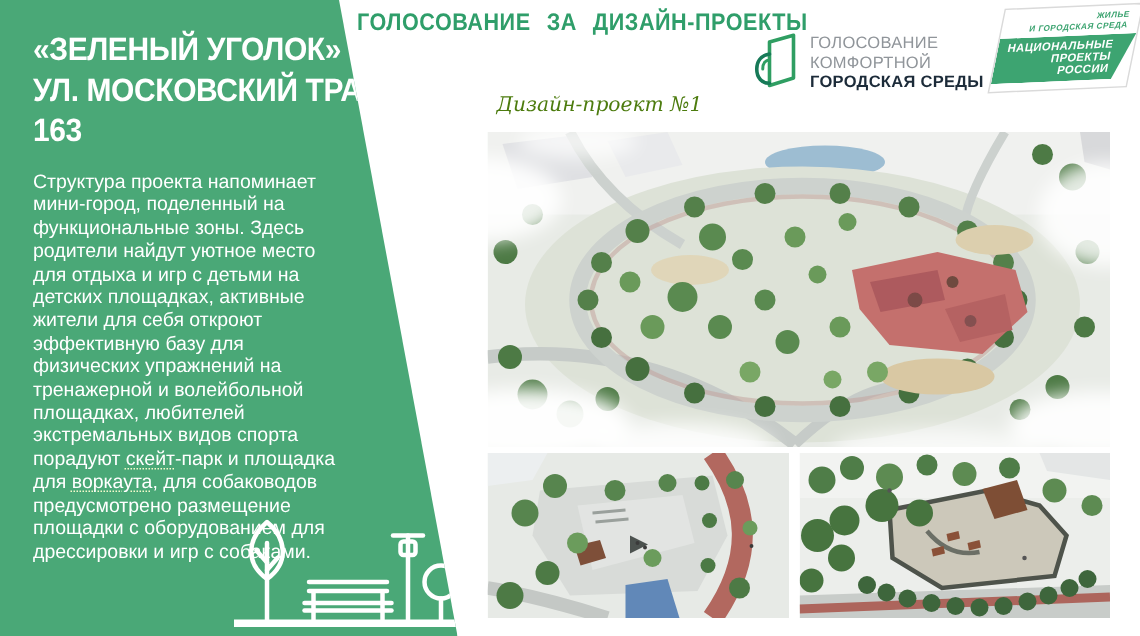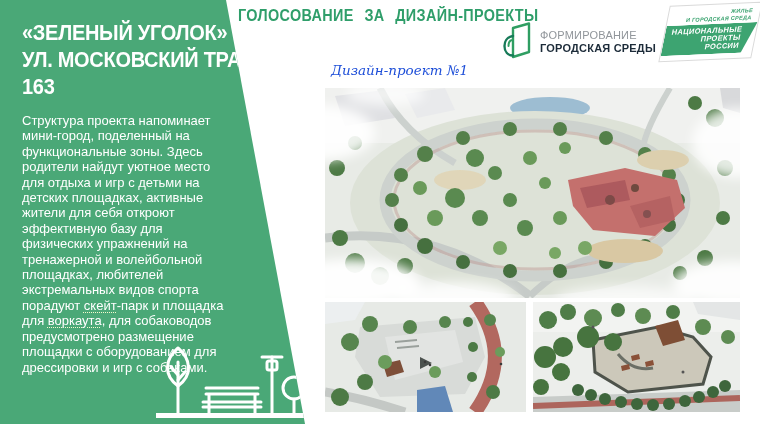--- a/index.html
+++ b/index.html
@@ -32,21 +32,21 @@
   .np{position:absolute;right:3px;top:4px;width:93px;height:56px;
       transform:rotate(-2.5deg) skewX(-14deg);transform-origin:50% 50%;
       background:#fff;border:1px solid #dadada;box-sizing:border-box;}
   .np-sector{padding:4px 7px 0 0;text-align:right;color:#3da471;font-weight:700;
              font-size:5.5px;line-height:6.5px;letter-spacing:.3px;}
   .np-band{margin-top:2px;background:#3da471;color:#fff;font-weight:700;text-align:right;
            font-size:7.5px;line-height:8px;letter-spacing:.3px;
            padding:3px 14px 3px 0;clip-path:polygon(0 0,100% 0,88% 100%,0 100%);}
 
   
-  .project-label{position:absolute;left:331px;top:62px;color:#1d4ed8;
+  .project-label{position:absolute;left:331px;top:62px;color:#4d7c0f;
                  font-family:"DejaVu Serif",serif;font-style:italic;font-size:13.5px;}
   .img{position:absolute;overflow:hidden;}
   .img-main{left:325px;top:88px;width:415px;height:210px;}
   .img-bl{left:325px;top:302px;width:201px;height:110px;}
   .img-br{left:533px;top:302px;width:207px;height:110px;}
   .img svg{display:block;width:100%;height:100%;}
 </style>
 </head>
 <body>
 
@@ -90,21 +90,22 @@
 
   <div class="header-title">ГОЛОСОВАНИЕ ЗА ДИЗАЙН-ПРОЕКТЫ</div>
 
   <div class="fkgs">
     <svg width="30" height="42" viewBox="0 0 30 42" fill="none" stroke-linejoin="round" stroke-linecap="round">
       <path d="M11 7 L27 2.5 L27 31 L11 36 Z" stroke="#2f9e62" stroke-width="2.4"></path>
       <path d="M11 15 C4.5 16 2.5 21 2.5 25 C2.5 31 6 34.5 11 34.5" stroke="#177a58" stroke-width="2.4"></path>
       <path d="M6.5 25 C6.5 21 8.5 19 11 19" stroke="#2f9e62" stroke-width="2"></path>
     </svg>
     <div class="fkgs-text">
-      <div class="l1">ФОРМИРОВАНИЕ</div>
+      <div class="l1">ГОЛОСОВАНИЕ</div>
+      <div class="l2">КОМФОРТНОЙ</div>
       <div class="l3">ГОРОДСКАЯ СРЕДЫ</div>
     </div>
   </div>
 
   <div class="np">
     <div class="np-sector">
       <div>ЖИЛЬЕ</div>
       <div>И ГОРОДСКАЯ СРЕДА</div>
     </div>
     <div class="np-band">

